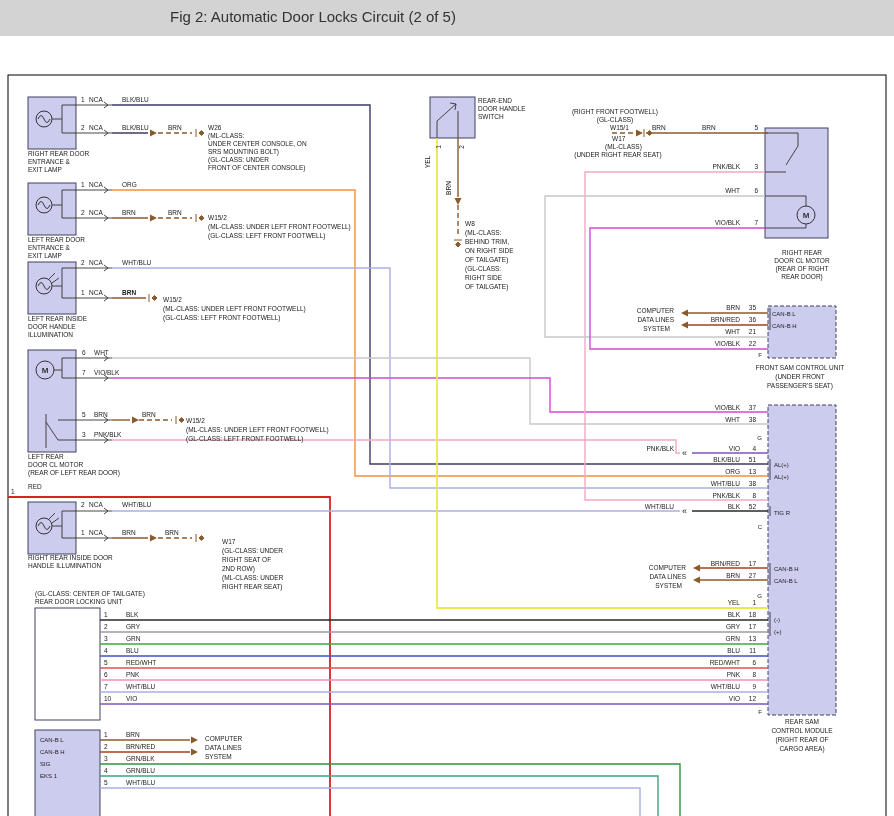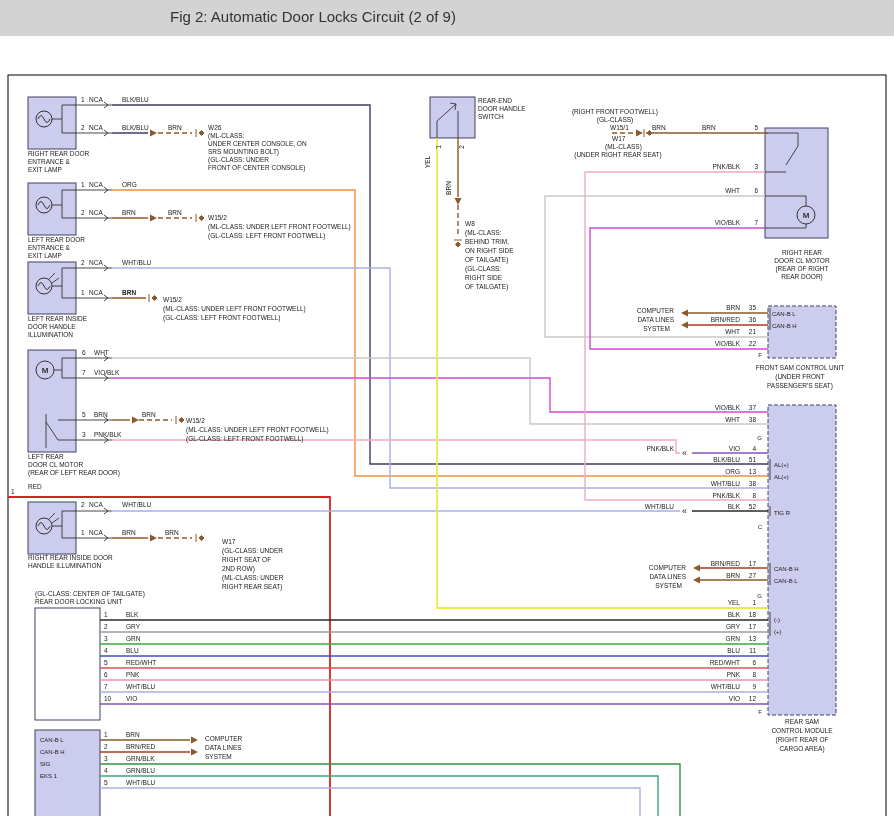--- a/index.html
+++ b/index.html
@@ -7,21 +7,21 @@
   .header{position:absolute;top:0;left:0;width:894px;height:36px;background:#d3d3d3;}
   .title{position:absolute;left:170px;top:8px;font-size:15px;color:#333;}
   .canvas{position:absolute;top:36px;left:0;width:894px;height:780px;background:#fff;}
   svg{position:absolute;top:0;left:0;}
   svg text{font-family:"Liberation Sans",sans-serif;}
 </style>
 </head>
 <body>
 
 <div class="header">
-  <span class="title">Fig 2: Automatic Door Locks Circuit (2 of 9)</span>
+  <span class="title">Fig 2: Automatic Door Locks Circuit (2 of 5)</span>
 </div>
 
 <div class="canvas">
   <svg width="894" height="780" viewBox="0 36 894 780">
       <rect x="8" y="75" width="878" height="745" fill="none" stroke="#000" stroke-width="1"></rect>
       <rect x="28" y="97" width="48" height="52" fill="#ccccee" stroke="#404060" stroke-width="1"></rect>
       <rect x="28" y="183" width="48" height="52" fill="#ccccee" stroke="#404060" stroke-width="1"></rect>
       <rect x="28" y="262" width="48" height="52" fill="#ccccee" stroke="#404060" stroke-width="1"></rect>
       <rect x="28" y="350" width="48" height="102" fill="#ccccee" stroke="#404060" stroke-width="1"></rect>
       <rect x="28" y="502" width="48" height="52" fill="#ccccee" stroke="#404060" stroke-width="1"></rect>

